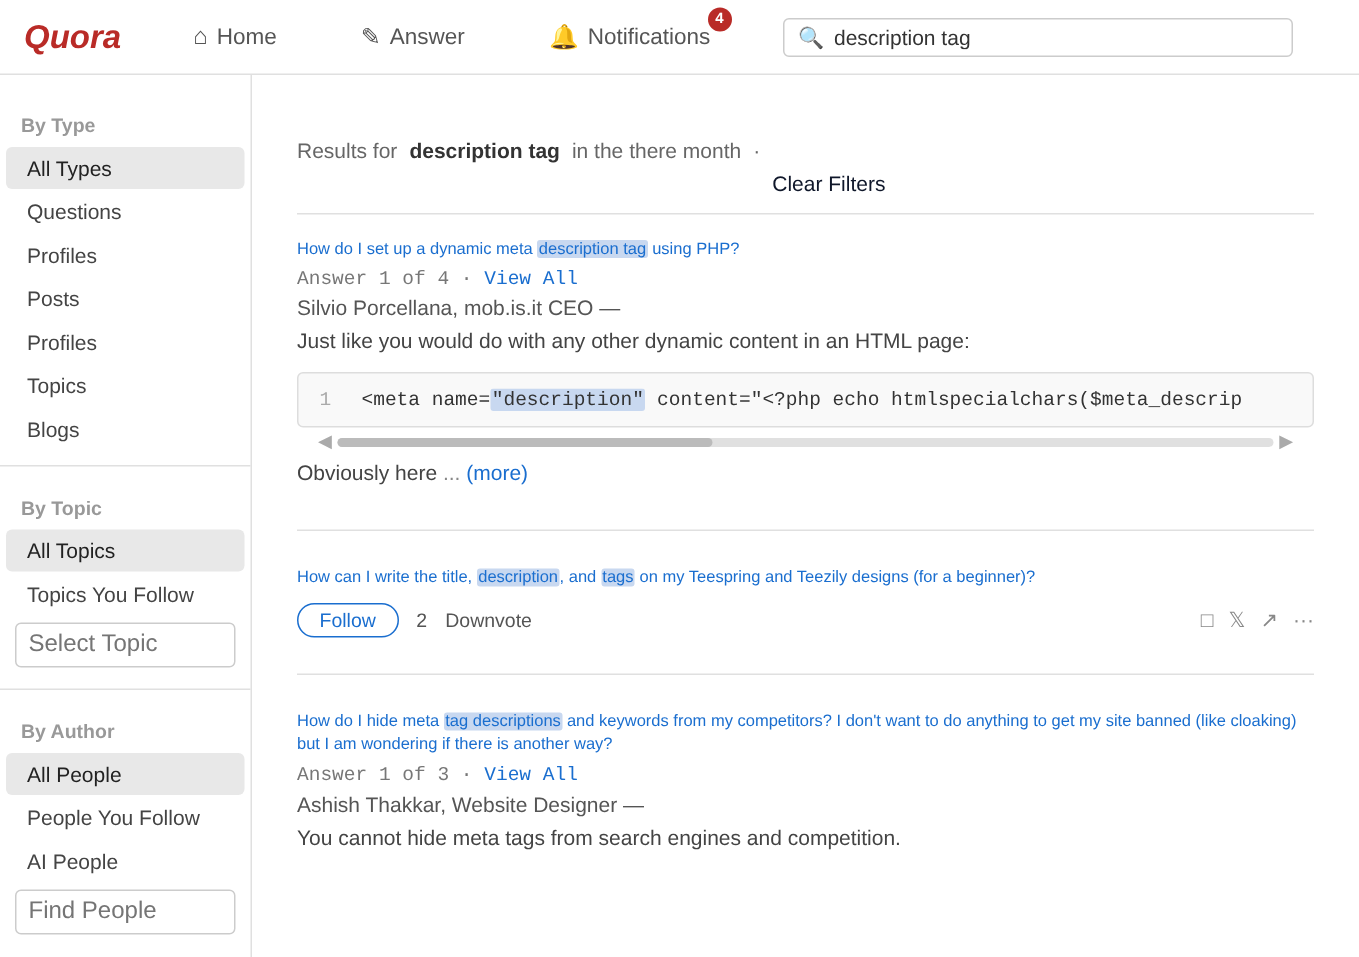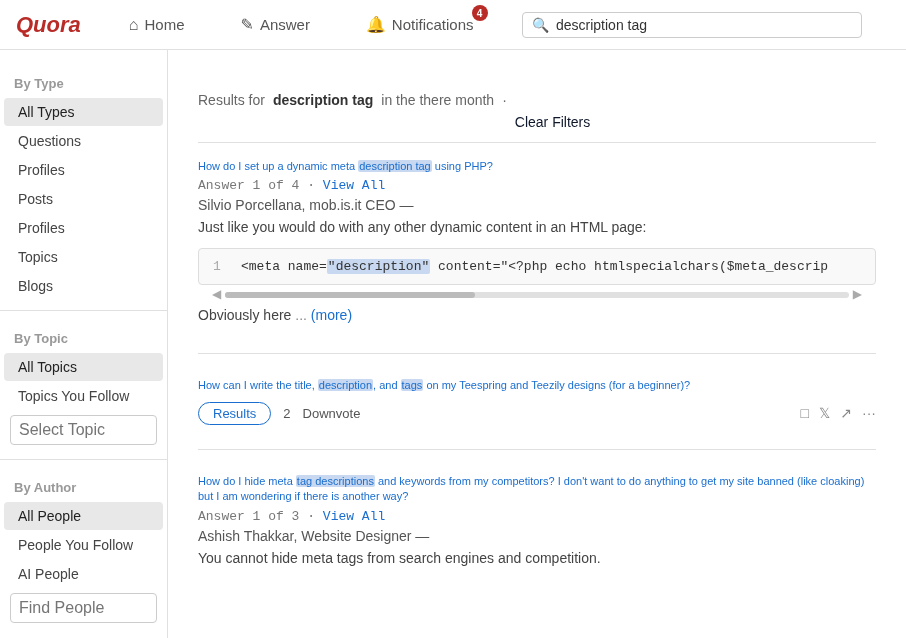--- a/index.html
+++ b/index.html
@@ -370,21 +370,21 @@
       <div class="more-text">
         Obviously here <span class="dots">...</span> <span class="more-link">(more)</span>
       </div>
     </div>
 
     <div class="result-card">
       <div class="result-title">
         How can I write the title, <span class="highlight">description</span>, and <span class="highlight">tags</span> on my Teespring and Teezily designs (for a beginner)?
       </div>
       <div class="action-bar">
-        <button class="follow-btn">Results</button>
+        <button class="follow-btn">Follow</button>
         <span class="follow-count">2</span>
         <button class="downvote-btn">Downvote</button>
         <div class="social-icons">
           <span class="social-icon">□</span>
           <span class="social-icon">𝕏</span>
           <span class="social-icon">↗</span>
           <span class="social-icon">···</span>
         </div>
       </div>
     </div>

